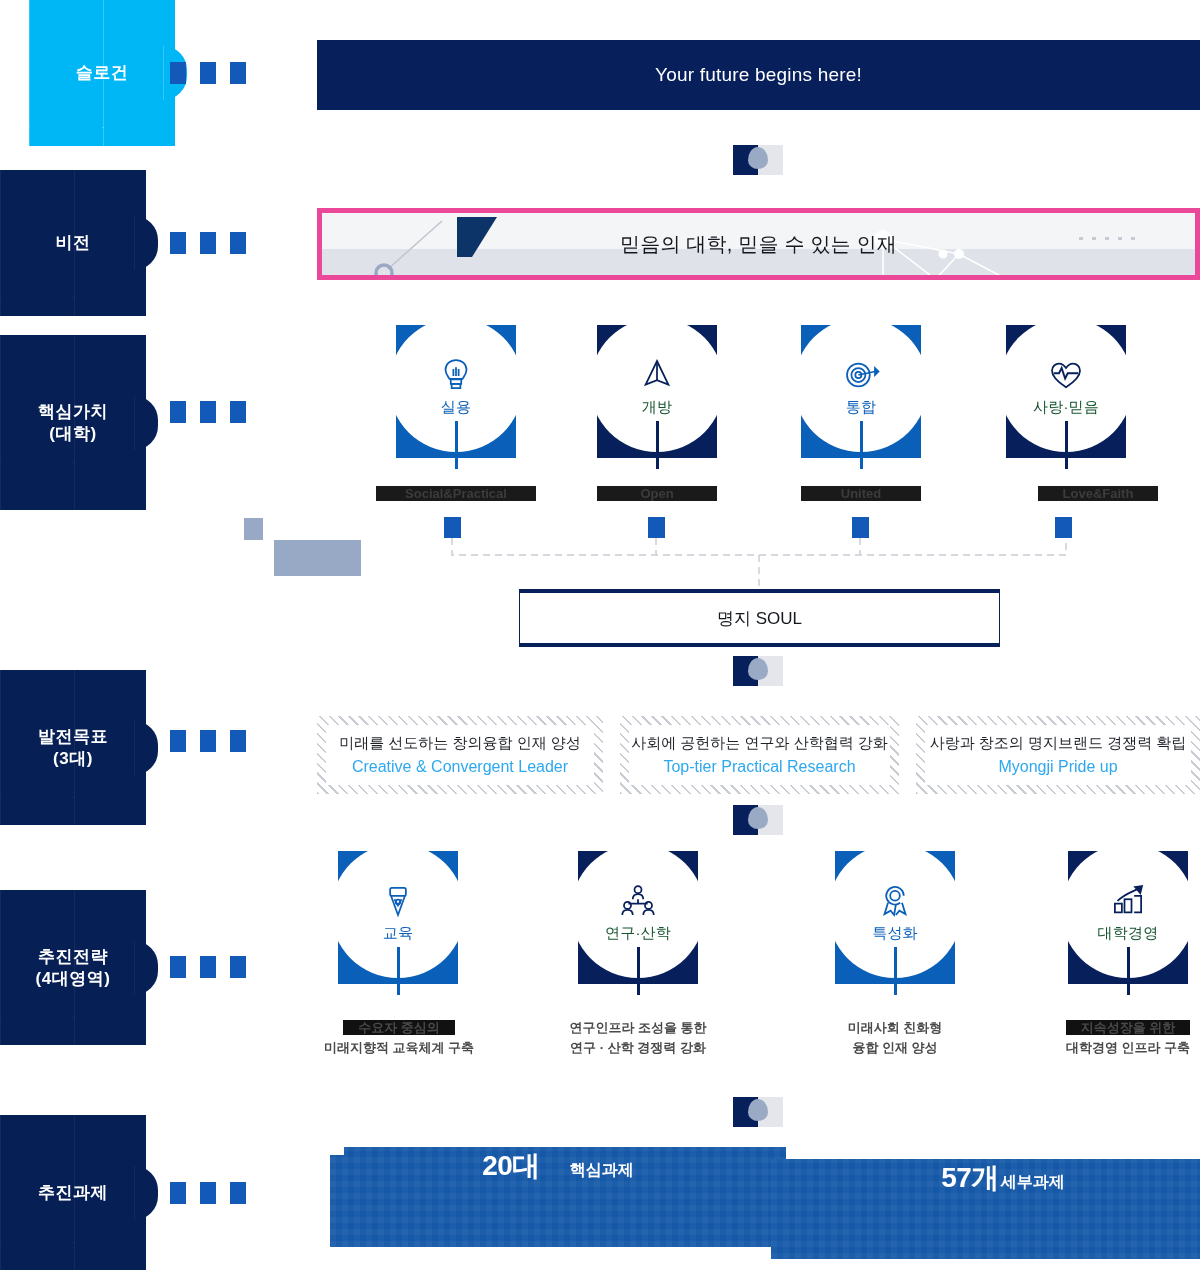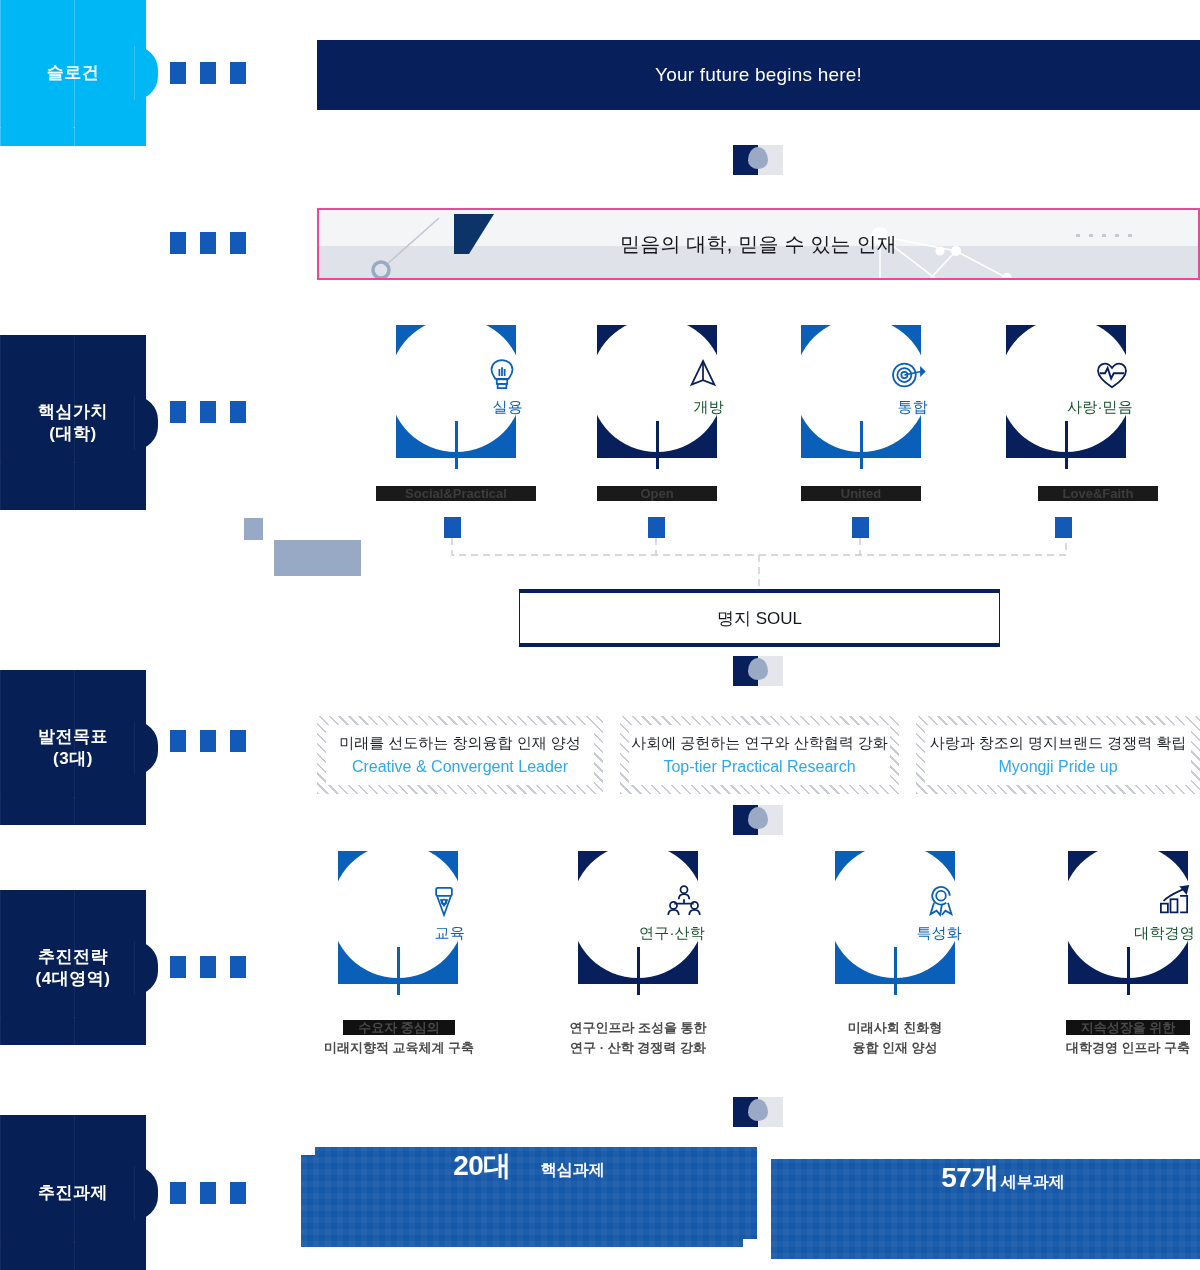--- a/index.html
+++ b/index.html
@@ -24,20 +24,21 @@
       linear-gradient(to right, rgba(255,255,255,.055) 1px, transparent 1px);
     background-size: 74px 128px, 74px 128px, 74px 128px;
   }
   .rail.cyan {
     background-color: #00b7f5;
     background-image:
       linear-gradient(60deg, rgba(255,255,255,.22) 1px, transparent 1px),
       linear-gradient(-60deg, rgba(255,255,255,.22) 1px, transparent 1px),
       linear-gradient(to right, rgba(255,255,255,.22) 1px, transparent 1px);
     background-size: 74px 128px, 74px 128px, 74px 128px;
+    margin-left: 29px;
   }
   .rail .bump {
     position: absolute; right: -12px; top: 50%; transform: translateY(-50%);
     width: 24px; height: 54px; border-radius: 0 40px 40px 0;
     background: inherit; background-color: #061f55;
   }
   .rail.cyan .bump { background-color: #00b7f5; }
   .rail .txt { position: relative; z-index: 2; }
 
   
@@ -46,21 +47,21 @@
 
   
   .slogan {
     position: absolute; background: #07205c; color: #fff;
     display: flex; align-items: center; justify-content: center;
     font-size: 19px; letter-spacing: .2px;
   }
 
   
   .vision {
-    position: absolute; background: #f4f5f7; border: 2px solid #ec4899;
+    position: absolute; background: #f4f5f7; border: 5px solid #ec4899;
     display: flex; align-items: center; justify-content: center;
     overflow: hidden;
   }
   .vision .vtext { position: relative; z-index: 5; font-size: 20px; color: #15181e; letter-spacing: .2px; }
   .vision svg { position: absolute; inset: 0; }
 
   
   .chev { position: absolute; width: 50px; height: 30px; }
   .chev .l { position:absolute; left:0;  top:0; width:25px; height:30px; background:#07205c; }
   .chev .r { position:absolute; left:25px; top:0; width:25px; height:30px; background:#e4e6ec; }
@@ -68,21 +69,21 @@
              background:#9aa9c4; border-radius:50% 50% 50% 50% / 60% 60% 40% 40%; }
 
   
   .node { position: absolute; width: 120px; height: 133px; }
   .node .sq { position: absolute; left: 0; top: 0; width: 120px; height: 133px; }
   .node.blue  .sq { background: #0a5fb8; }
   .node.navy  .sq { background: #07205c; }
   .node .circ {
     position: absolute; left: -7px; top: -7px; width: 134px; height: 134px;
     border-radius: 50%; background: #ffffff;
-    display: flex; flex-direction: column; align-items: flex-end; justify-content: center;
+    display: flex; flex-direction: column; align-items: center; justify-content: center;
   }
   .node .ico { width: 42px; height: 42px; margin-bottom: 2px; }
   .node .nlbl { font-size: 15px; font-weight: 400; letter-spacing: .2px; }
   .node.blue .nlbl { color: #0a5fb8; }
   .node.navy .nlbl { color: #14532d; }
   .node .stem { position: absolute; left: 59px; top: 96px; width: 3px; height: 48px; }
   .node.blue .stem { background: #0a5fb8; }
   .node.navy .stem { background: #07205c; }
 
   .engcap { position: absolute; text-align: center; font-size: 13px;
@@ -139,20 +140,24 @@
   .task .corner-br { position:absolute; right:0; bottom:0; width:14px; height:8px; background:#ffffff; }
 </style>
 </head>
 <body>
 
 <div id="root">
 
   <div class="rail cyan" style="top:0px;height:146px;">
     <span class="bump"></span>
     <span class="txt">슬로건</span>
+  </div>
+  <div class="rail" style="top:170px;height:146px;">
+    <span class="bump"></span>
+    <span class="txt">비전</span>
   </div>
   <div class="rail" style="top:335px;height:175px;">
     <span class="bump"></span>
     <span class="txt" style="white-space:pre-line;">핵심가치
 (대학)</span>
   </div>
   <div class="rail" style="top:670px;height:155px;">
     <span class="bump"></span>
     <span class="txt" style="white-space:pre-line;">발전목표
 (3대)</span>
@@ -415,21 +420,21 @@
     <span class="hl">지속성장을 위한</span><br>
     <span>대학경영 인프라 구축</span>
   </div>
 
   <div class="chev" style="left:733px;top:1097px;">
     <span class="l"></span>
       <span class="r"></span>
       <span class="b"></span>
   </div>
 
-  <div class="task" style="left:301px;top:1147px;width:456px;height:100px;gap:28px;">
+  <div class="task" style="left:330px;top:1147px;width:456px;height:100px;gap:28px;">
     <span class="corner-tl"></span>
     <span class="corner-br"></span>
     <span class="big">20대</span>
     <span class="small">핵심과제</span>
   </div>
   <div class="task" style="left:771px;top:1147px;width:464px;height:100px;margin-top:12px;">
     <span class="big">57개</span>
     <span class="small">세부과제</span>
   </div>
 

